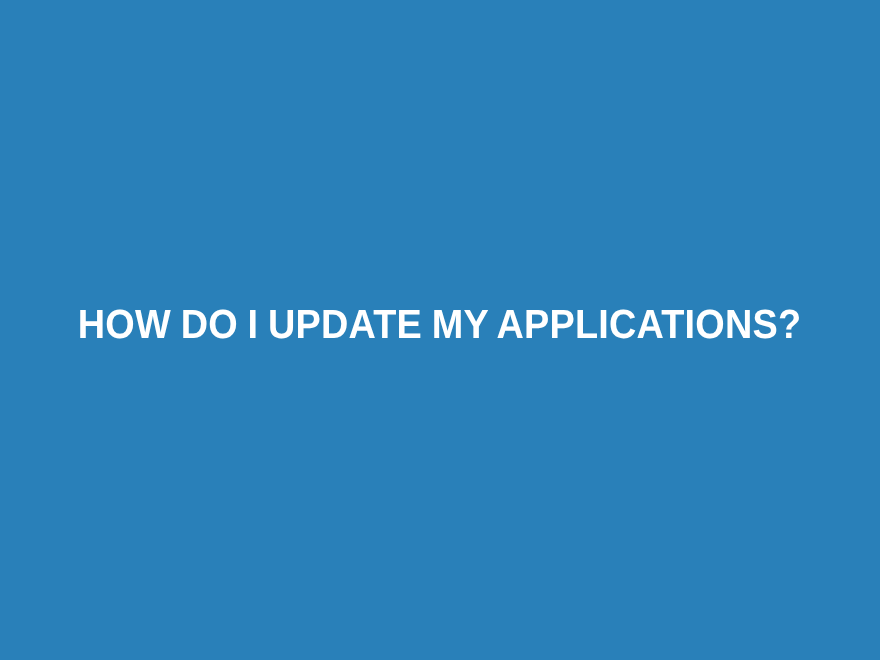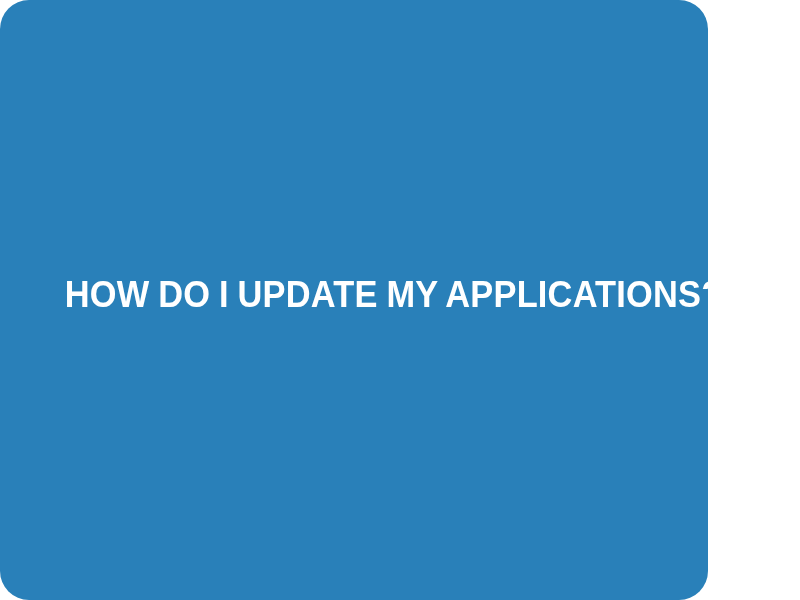--- a/index.html
+++ b/index.html
@@ -10,26 +10,25 @@
 
   body {
     width: 800px;
     height: 600px;
     overflow: hidden;
     font-family: "Liberation Sans", sans-serif;
   }
 
   .banner {
     position: relative;
-    width: 708px;
+    width: 800px;
     height: 600px;
     background-color: #2980b9;
     box-sizing: border-box;
     display: block;
-    border-radius: 29px;
   }
 
   
   .headline-wrap {
     position: absolute;
     left: 0;
     right: 0;
     top: 0;
     height: 600px;
     display: flex;

